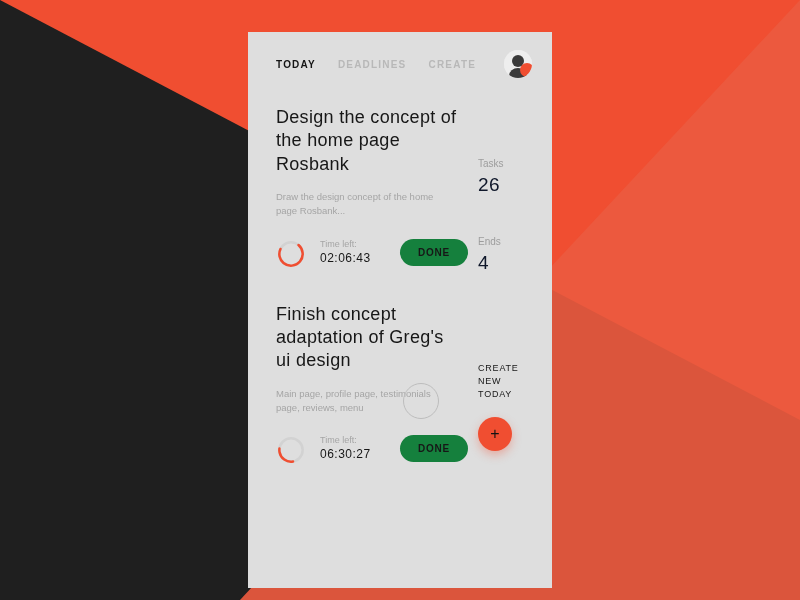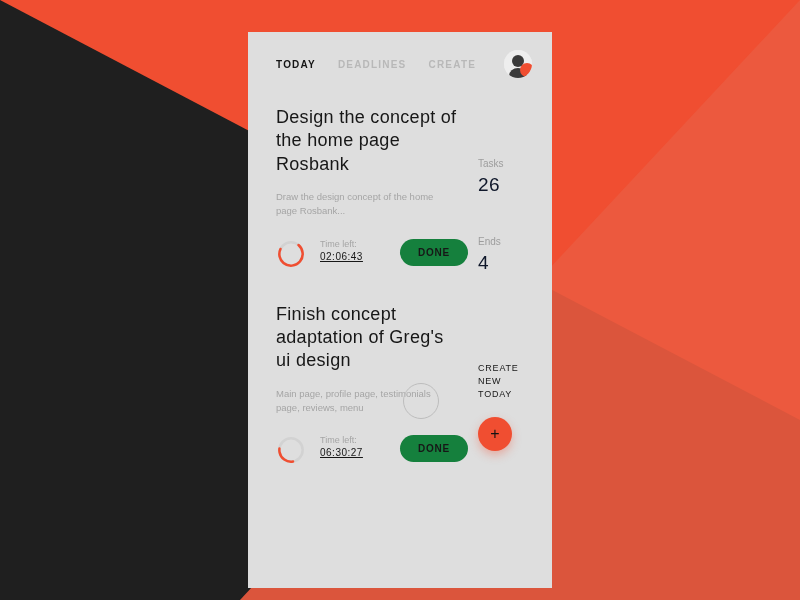--- a/index.html
+++ b/index.html
@@ -19,21 +19,21 @@
   .main{flex:1;padding-right:10px;}
   .side{width:58px;padding-top:52px;font-size:10px;}
   .task{margin-bottom:34px;}
   .task h2{font-size:18px;line-height:1.3;color:#171717;font-weight:400;margin:0 6px 14px 0;letter-spacing:.3px;}
   .task .desc{font-size:9.5px;color:#a5a5a5;line-height:1.5;margin:0 0 20px 0;max-width:170px;}
   .row{display:flex;align-items:flex-start;}
   .ring{width:30px;height:30px;margin-right:14px;}
   .ring svg{width:100%;height:100%;display:block;}
   .timeblock{flex:1;}
   .timeblock .lbl{font-size:9px;color:#a5a5a5;margin-bottom:2px;}
-  .timeblock .val{font-size:10px;color:#171717;letter-spacing:.5px;text-decoration:underline;}
+  .timeblock .val{font-size:12px;color:#171717;letter-spacing:.5px;}
   .done{background:#15803d;border:none;border-radius:18px;padding:8px 18px;font-size:10px;font-weight:700;letter-spacing:.8px;color:#171717;cursor:pointer;}
   .stat-lbl{color:#9d9d9d;font-size:10px;margin-bottom:5px;}
   .stat-val{color:#0f172a;font-size:19px;margin-bottom:40px;letter-spacing:.5px;}
   .cta{font-size:9px;font-weight:400;color:#171717;letter-spacing:.8px;line-height:1.45;margin-top:88px;margin-bottom:16px;}
   .fab{width:34px;height:34px;border-radius:50%;background:#f04e31;display:flex;align-items:center;justify-content:center;cursor:pointer;box-shadow:0 4px 10px rgba(240,78,49,.35);}
   .fab span{color:#121212;font-size:16px;line-height:1;}
   .ghost-ring{position:absolute;left:403px;top:383px;width:34px;height:34px;border:1.5px solid #bdbdbd;border-radius:50%;}
 </style>
 </head>
 <body>

